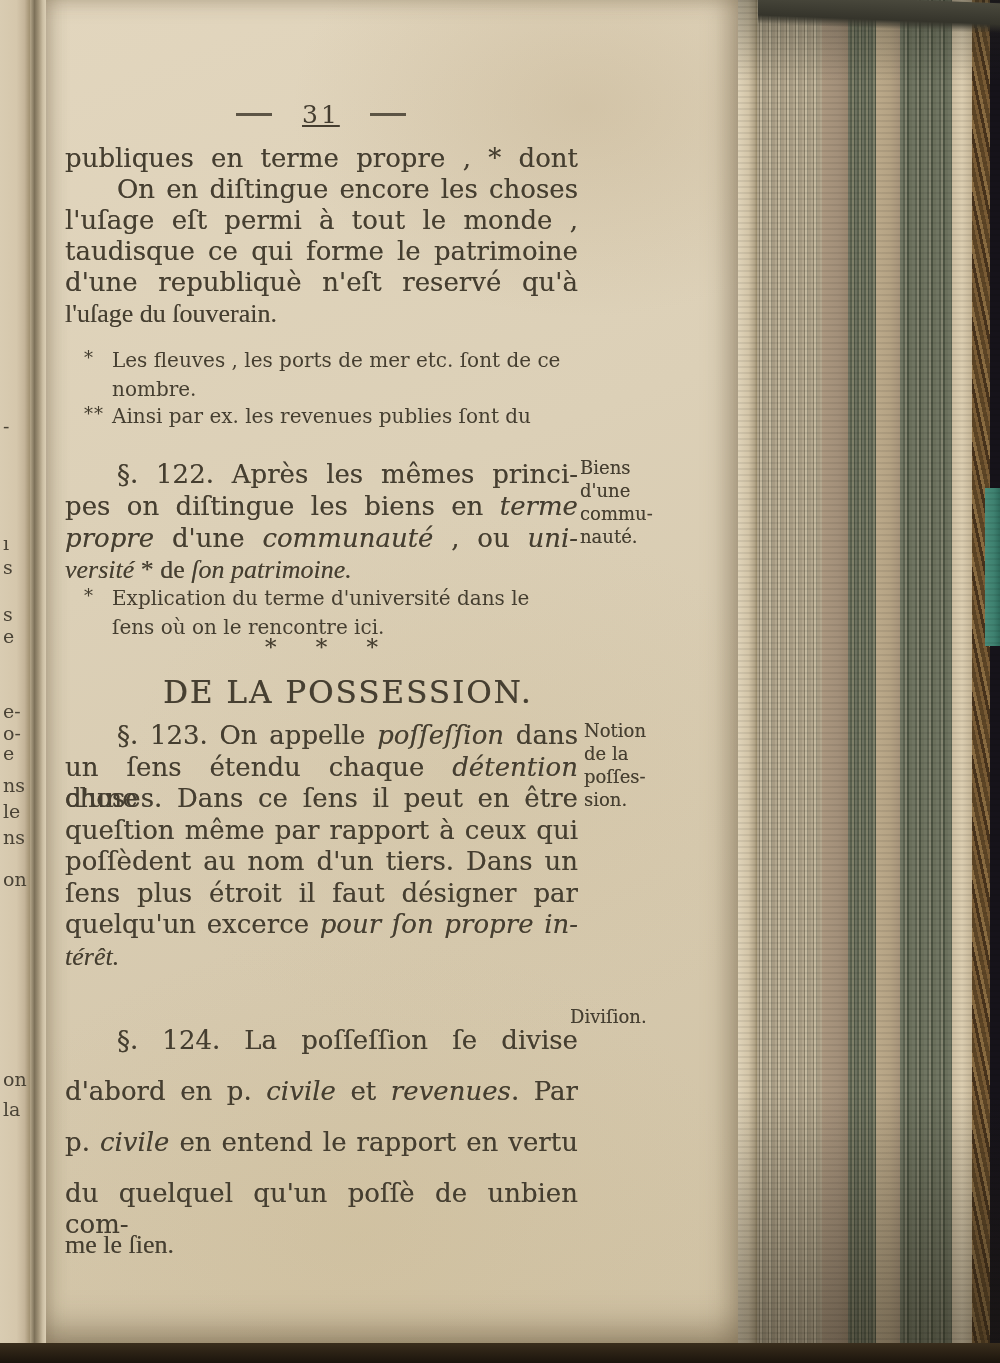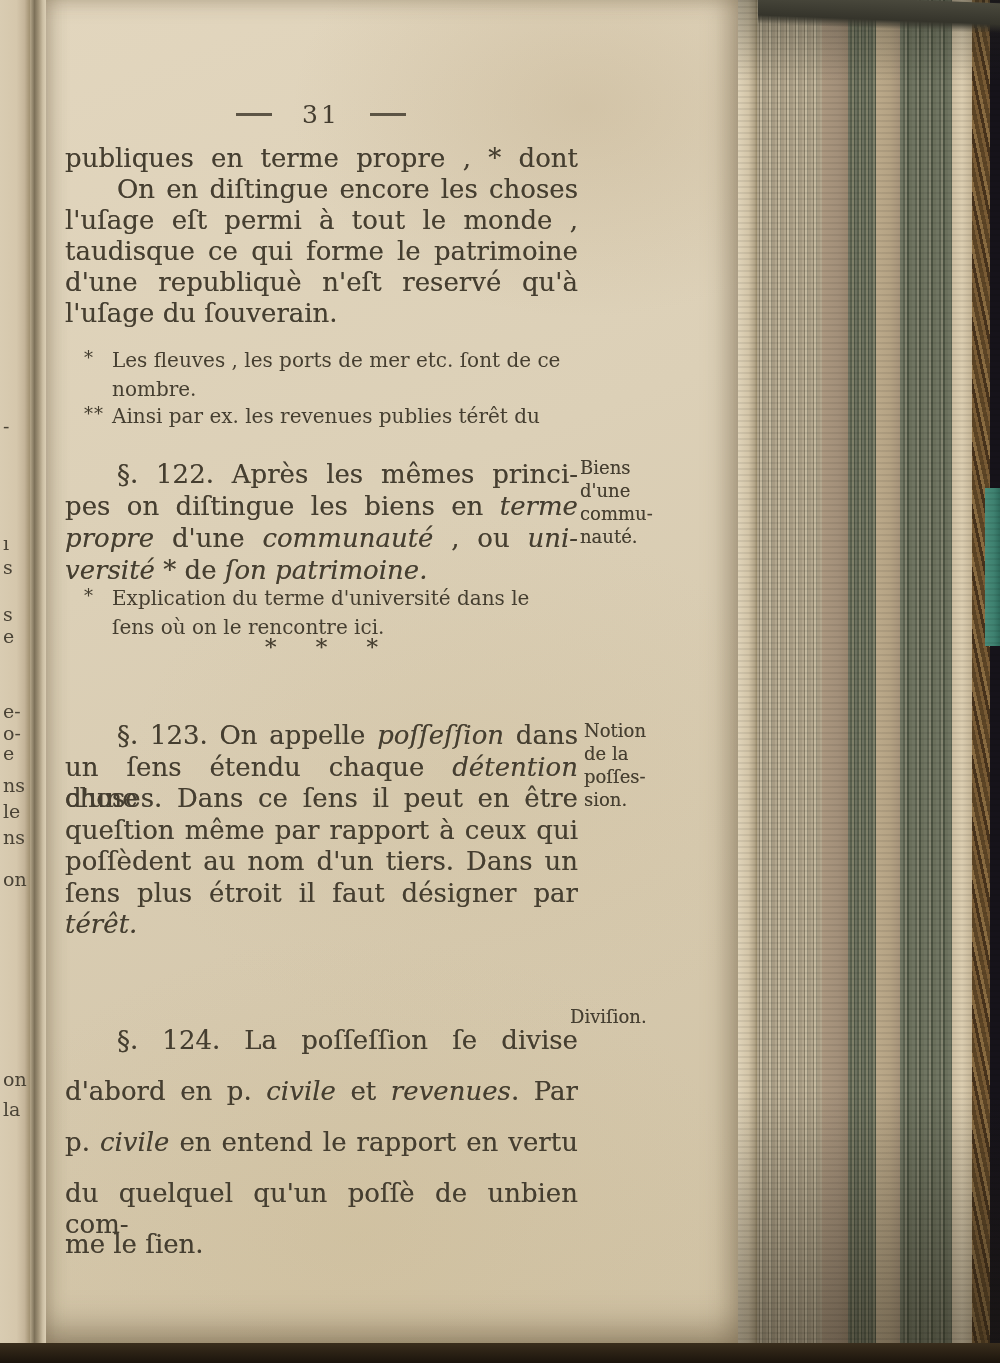--- a/index.html
+++ b/index.html
@@ -22,31 +22,31 @@
       radial-gradient(420px 300px at 78% 8%, rgba(178,156,118,.28), transparent 70%),
       radial-gradient(500px 380px at 62% 58%, rgba(200,182,142,.18), transparent 70%),
       radial-gradient(560px 420px at 45% 92%, rgba(198,178,134,.22), transparent 72%),
       linear-gradient(160deg,#e2d6be 0%,#dcd0b7 38%,#d6c9ae 68%,#d0c2a4 100%);
     box-shadow: inset -20px 0 26px -12px rgba(118,102,76,.55),
                 inset 16px 0 18px -12px rgba(130,115,88,.45),
                 inset 0 -34px 34px -20px rgba(86,70,46,.5),
                 inset 0 16px 20px -14px rgba(146,130,102,.35);}
 
   
-  .pg-header{position:absolute;left:190px;top:100px;display:flex;align-items:center;gap:30px;}
+  .pg-header{position:absolute;left:190px;top:100px;display:flex;align-items:center;gap:30px;text-decoration:underline;}
   .pg-header .dash{display:inline-block;width:36px;height:3px;background:#4a4336;opacity:.88;}
   .pg-number{font-size:25px;letter-spacing:3px;color:#443d30;}
 
   
   .blk{position:absolute;left:19px;width:513px;font-size:26px;}
   .blk .line{text-align:justify;text-align-last:justify;-moz-text-align-last:justify;
              line-height:31px;height:31px;white-space:normal;
              text-shadow:0 0 .5px rgba(69,62,48,.55);}
   .blk .line.indent{padding-left:52px;}
-  .blk .line.last{text-align-last:left;-moz-text-align-last:left;}
+  .blk .line.last{text-align-last:left;font-family:Liberation Serif, serif;-moz-text-align-last:left;}
   .it{font-style:italic;}
 
   #b-p121 .line{line-height:31px;height:31px;}
   #b-p122 .line{line-height:32px;height:32px;}
   #b-p123 .line{line-height:31.5px;height:31.5px;}
   #b-p124 .line{line-height:31px;height:31px;margin-top:20px;}
 
   .fnote{position:absolute;left:66px;width:458px;font-size:20px;}
   .fnote .line{line-height:29px;height:29px;}
   .fnote .fn-marker{position:absolute;left:-28px;top:1px;font-size:18px;letter-spacing:1px;}
@@ -136,46 +136,48 @@
         <div class="line last"><span>l'uſage du ſouverain.</span></div>
       </div>
 
     <div class="fnote" style="top:346px">
         <span class="fn-marker">*</span>
         <div class="line"><span>Les fleuves , les ports de mer etc. ſont de ce</span></div>
         <div class="line last"><span>nombre.</span></div>
       </div>
     <div class="fnote" style="top:402px">
         <span class="fn-marker">**</span>
-        <div class="line"><span>Ainsi par ex. les revenues publies térêt du</span></div>
+        <div class="line"><span>Ainsi par ex. les revenues publies ſont du</span></div>
       </div>
 
     <div id="b-p122" class="blk" style="top:458px">
         <div class="line indent"><span>§. 122.  Après les mêmes princi-</span></div>
         <div class="line"><span>pes on diſtingue les biens en </span><span class="it">terme</span></div>
         <div class="line"><span class="it">propre</span><span> d'une </span><span class="it">communauté</span><span> , ou </span><span class="it">uni-</span></div>
         <div class="line last"><span class="it">versité</span><span> * de </span><span class="it">ſon patrimoine.</span></div>
       </div>
 
     <div class="fnote" style="top:584px">
         <span class="fn-marker">*</span>
         <div class="line"><span>Explication du terme d'université dans le</span></div>
         <div class="line last"><span>ſens où on le rencontre ici.</span></div>
       </div>
 
     <div class="separator">* * *</div>
 
+    <div class="sect-heading">DE LA POSSESSION.</div>
 
     <div id="b-p123" class="blk" style="top:720px">
         <div class="line indent"><span>§. 123.  On appelle </span><span class="it">poſſeſſion</span><span> dans</span></div>
         <div class="line"><span>un ſens étendu chaque </span><span class="it">détention</span><span> d'une</span></div>
         <div class="line"><span>choses. Dans ce ſens il peut en être</span></div>
         <div class="line"><span>queſtion même par rapport à ceux qui</span></div>
         <div class="line"><span>poſſèdent au nom d'un tiers. Dans un</span></div>
         <div class="line"><span>ſens plus étroit il faut désigner par</span></div>
+        <div class="line"><span>quelqu'un excerce </span><span class="it">pour ſon propre in-</span></div>
         <div class="line last"><span class="it">térêt.</span></div>
       </div>
     <div id="b-p124" class="blk" style="top:1005px">
         <div class="line indent"><span>§. 124.  La poſſeſſion ſe divise</span></div>
         <div class="line"><span>d'abord en p. </span><span class="it">civile</span><span> et </span><span class="it">revenues</span><span>. Par</span></div>
         <div class="line"><span>p. </span><span class="it">civile</span><span> en entend le rapport en vertu</span></div>
         <div class="line"><span>du quelquel qu'un poſſè de unbien com-</span></div>
         <div class="line last"><span>me le ſien.</span></div>
       </div>
 

